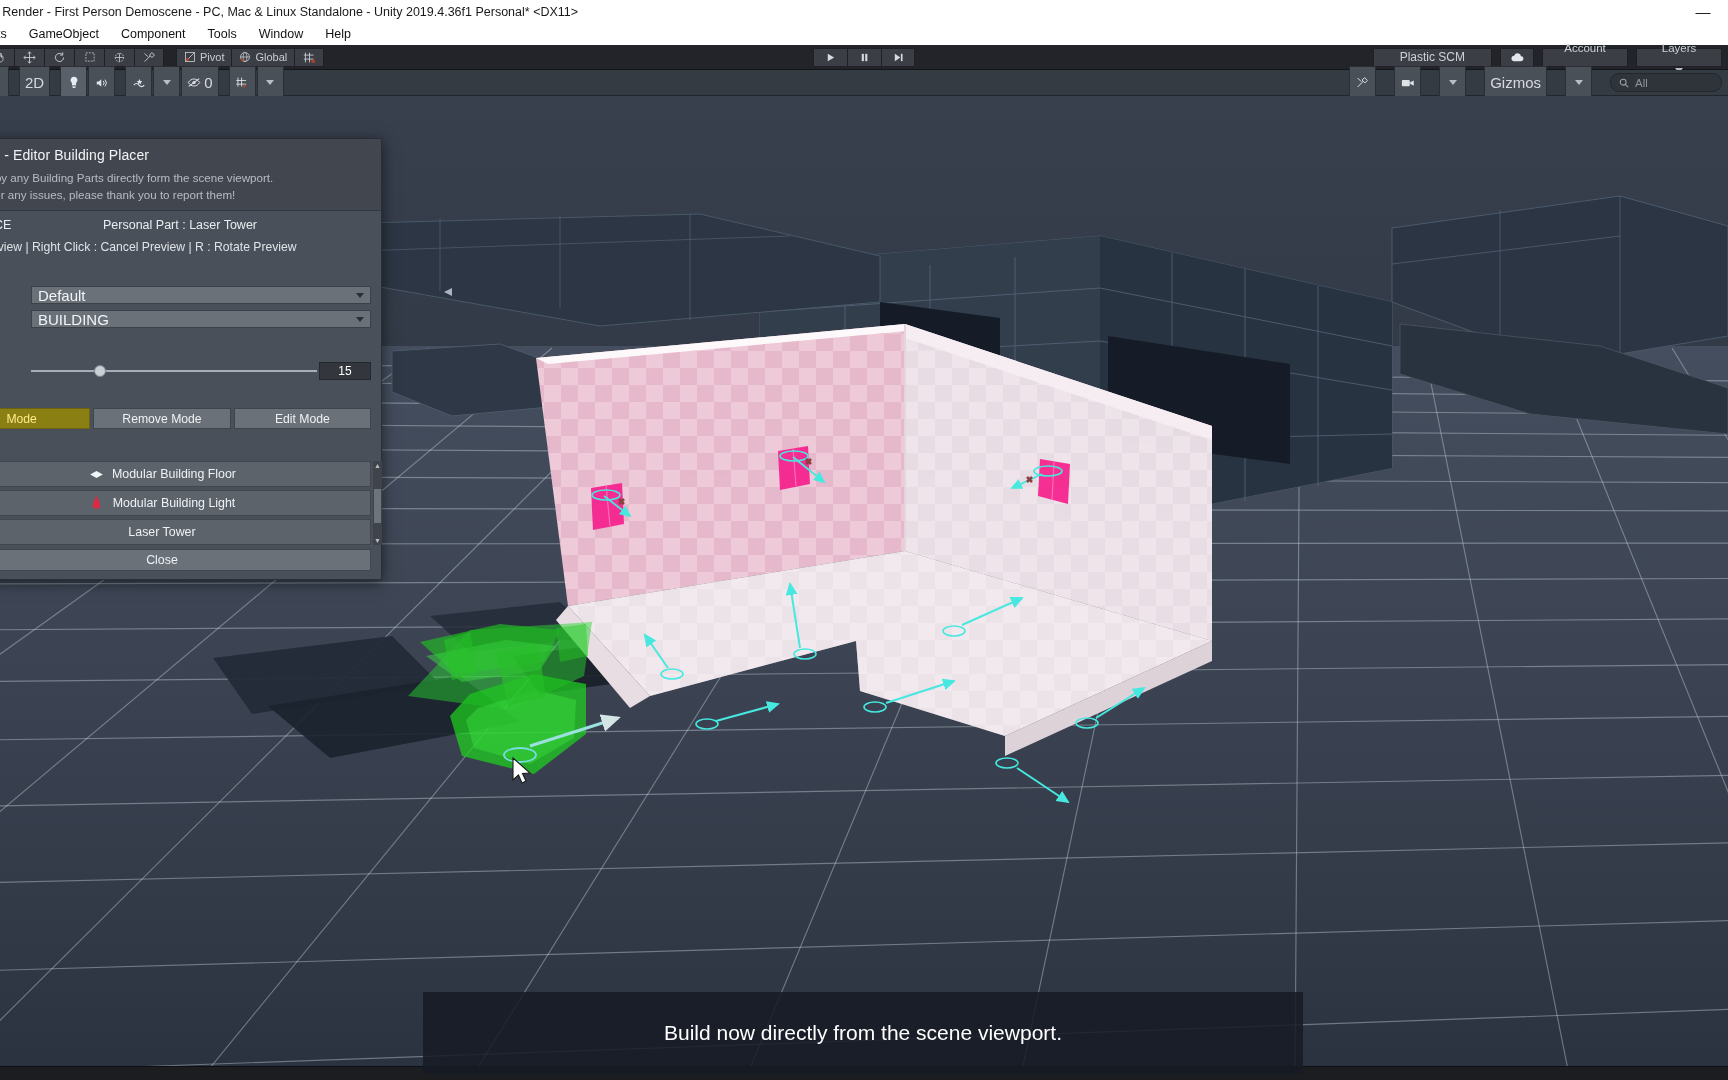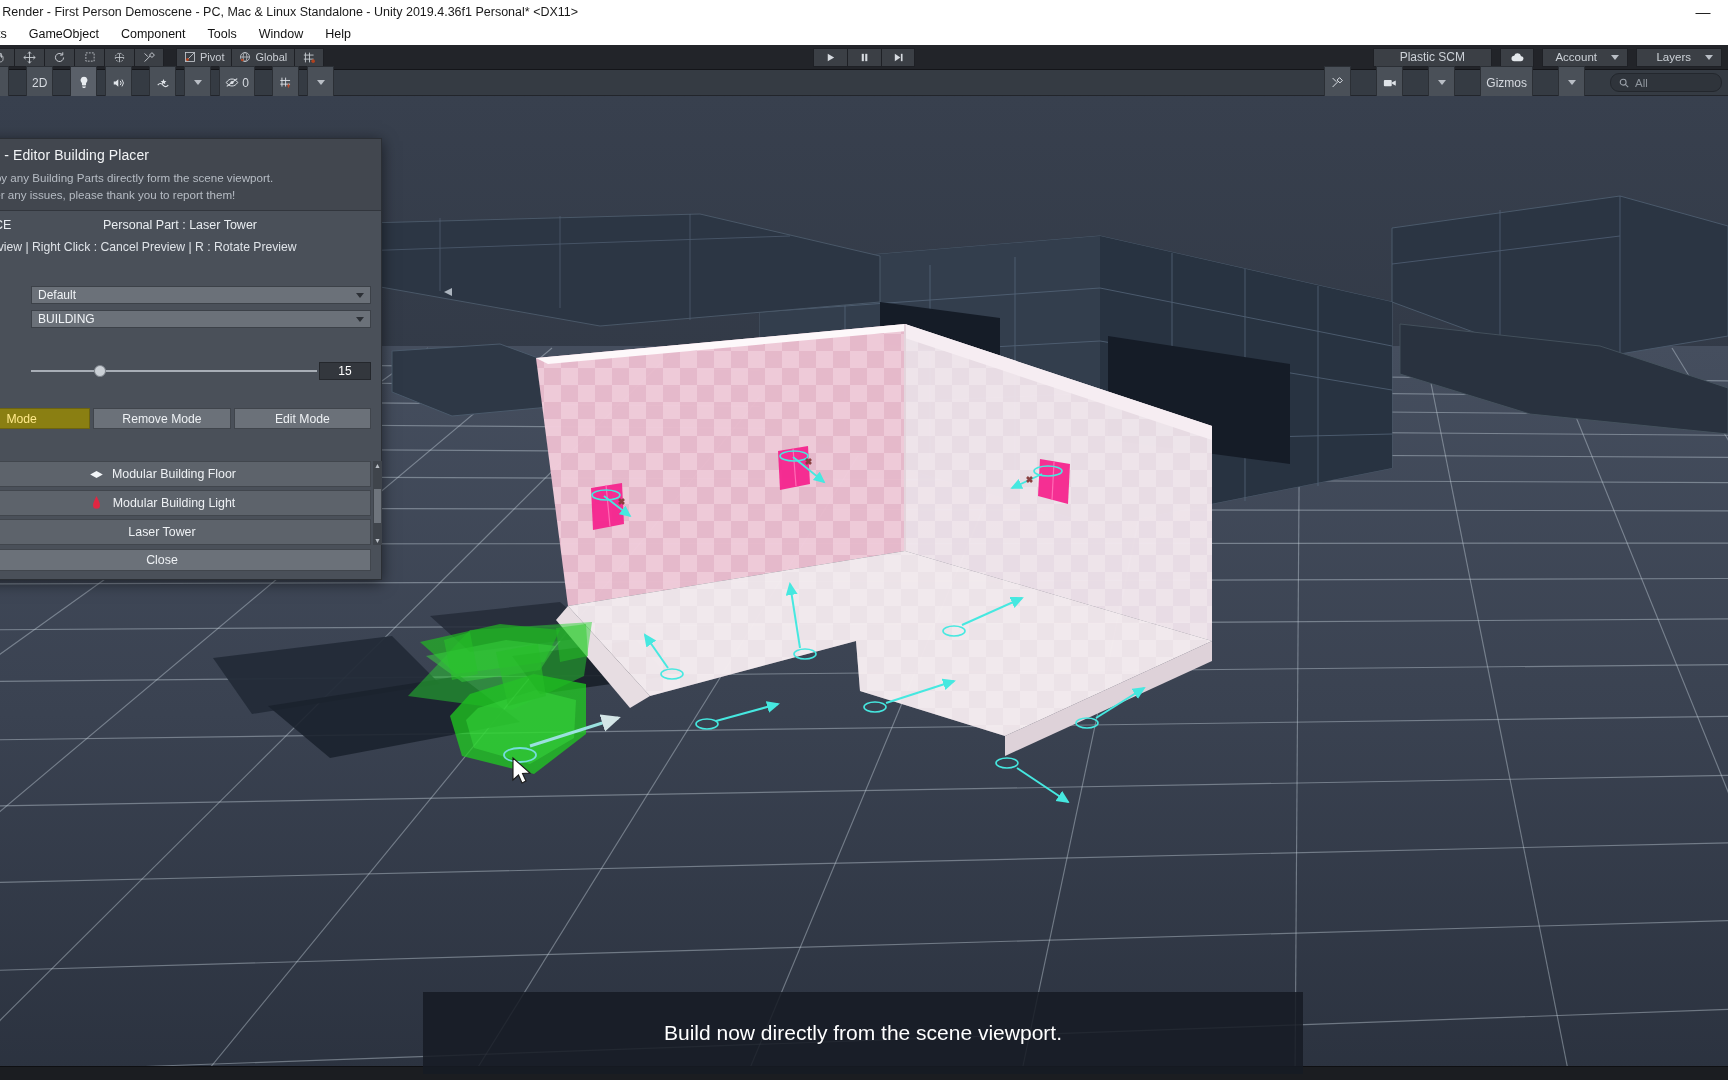--- a/index.html
+++ b/index.html
@@ -71,36 +71,37 @@
     color: #cdd2d8; font-size: 12px; padding: 0 26px;
     display: flex; align-items: center; justify-content: center;
   }
   .cloud-btn {
     width: 34px; height: 19px; background: #3b3f45; border: 1px solid #1e2025;
     display: flex; align-items: center; justify-content: center;
   }
   .drop-btn {
     height: 19px; background: #3b3f45; border: 1px solid #1e2025;
     color: #cdd2d8; font-size: 11.5px; padding: 0 8px;
-    display: flex; align-items: center; gap: 14px; justify-content: flex-end;
+    display: flex; align-items: center; gap: 14px; justify-content: center;
     min-width: 86px;
+    flex-direction: column;
   }
   .caret { width: 0; height: 0; border-left: 4px solid transparent; border-right: 4px solid transparent; border-top: 5px solid #b9bec5; }
 
   
   .sceneToolbar {
     position: absolute; top: 70px; left: 0; width: 1728px; height: 26px;
     background: #353b43; border-bottom: 1px solid #22252b;
     display: flex; align-items: center;
   }
   .st-left { position: absolute; left: -18px; display: flex; align-items: center; gap: 0px; height: 26px; }
   .st-btn {
     height: 19px; min-width: 27px; background: #4a5058; border: 1px solid #2b2f35;
     display: flex; align-items: center; justify-content: center;
-    color: #d6dae0; font-size: 12px; padding: 16px 5px; margin-right: 8px;
+    color: #d6dae0; font-size: 15px; padding: 16px 5px; margin-right: 1px;
   }
   .st-btn.active { background: #5a6069; }
   .st-gap { width: 9px; }
   .st-right { position: absolute; right: 6px; display: flex; align-items: center; gap: 17px; }
   .gizmo-search {
     height: 19px; width: 112px; background: #2f343b; border: 1px solid #23272d;
     border-radius: 9px; color: #8e949c; font-size: 11.5px;
     display: flex; align-items: center; padding: 0 8px; gap: 6px;
   }
 
@@ -137,21 +138,21 @@
     margin-bottom: 8px;
   }
   .ebp-row-status .mode { width: 150px; }
   .ebp-hint { font-size: 12.2px; color: #dfe3e8; margin-bottom: 10px; white-space: nowrap; }
   .ebp-secttl { font-weight: bold; font-size: 12.8px; color: #f0f3f6; margin: 4px 0 7px 0; }
 
   .ebp-field { display: flex; align-items: center; margin-bottom: 6px; }
   .ebp-label { width: 78px; font-size: 12.3px; color: #e4e8ec; }
   .ebp-select {
     flex: 1; height: 18px; background: #6b7179; border: 1px solid #3c4148;
-    color: #f1f4f7; font-size: 12px; display: flex; align-items: center;
+    color: #f1f4f7; font-size: 15px; display: flex; align-items: center;
     padding: 0 6px; justify-content: space-between;
   }
   .ebp-select .caret2 { width: 0;height:0;border-left:4px solid transparent;border-right:4px solid transparent;border-top:5px solid #2c3036; }
 
   .slider-wrap { flex: 1; display: flex; align-items: center; gap: 2px; margin-top: 28px; }
   .slider-track { flex: 1; height: 2px; background: #a8aeb6; position: relative; }
   .slider-knob {
     position: absolute; left: 22%; top: -5px; width: 12px; height: 12px;
     border-radius: 50%; background: #cbd0d6; border: 1px solid #7e848c;
   }

